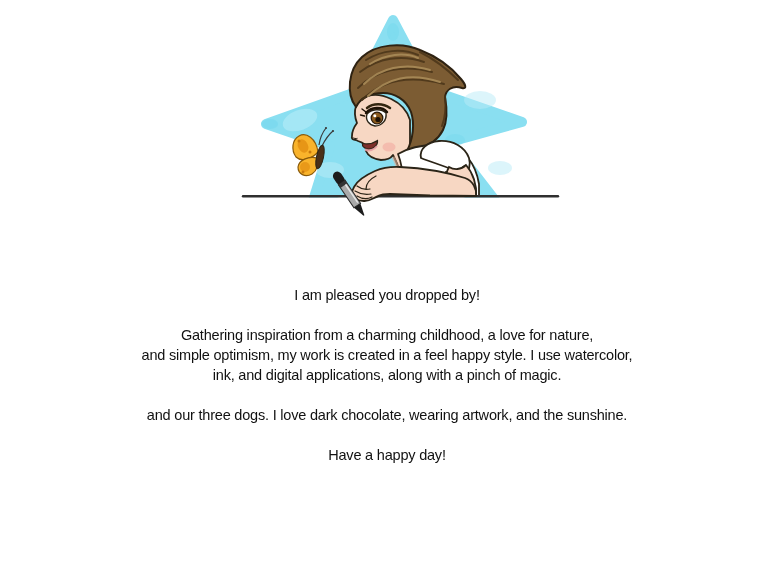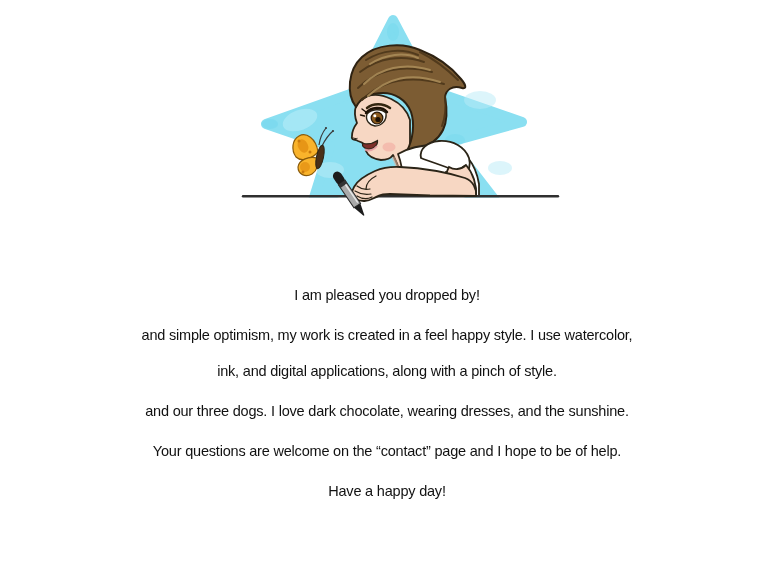--- a/index.html
+++ b/index.html
@@ -8,21 +8,21 @@
     font-family:"Liberation Sans", sans-serif;
   }
   .illustration{position:absolute;top:0;left:0;width:774px;height:235px;}
   .bio{
     position:absolute;top:265px;left:0;width:774px;
     text-align:center;color:#111111;
     font-size:14.5px;line-height:20px;letter-spacing:-0.2px;
   }
   .bio p{margin:0 0 20px 0;}
   .bio p:last-child{margin-bottom:0;}
-  .bio .line{white-space:nowrap;margin-top:16px;}
+  .bio .line{white-space:nowrap;}
 </style>
 </head>
 <body>
 
 <div class="illustration">
 <svg width="774" height="235" viewBox="0 0 774 235" xmlns="http://www.w3.org/2000/svg">
 
   <g>
     <polygon points="393,20 430,90 522,122 450,142 498,204 393,167 312,204 330,146 266,124 356,92" fill="#8ADFF1" stroke="#8ADFF1" stroke-width="10" stroke-linejoin="round"></polygon>
     <g>
@@ -126,28 +126,28 @@
 </svg>
 </div>
 
 <div class="bio">
   <p>
     </p>
     <div class="line">I am pleased you dropped by!</div>
   <p></p>
   <p>
     </p>
+    <div class="line">Gathering inspiration from a charming childhood, a love for nature,</div>
     <div class="line">and simple optimism, my work is created in a feel happy style. I use watercolor,</div>
-    <div class="line">ink, and digital applications, along with a pinch of style.</div>
+    <div class="line">ink, and digital applications, along with a pinch of magic.</div>
   <p></p>
   <p>
     </p>
-    <div class="line">and our three dogs. I love dark chocolate, wearing dresses, and the sunshine.</div>
+    <div class="line">and our three dogs. I love dark chocolate, wearing artwork, and the sunshine.</div>
   <p></p>
   <p>
     </p>
-    <div class="line">Your questions are welcome on the “contact” page and I hope to be of help.</div>
   <p></p>
   <p>
     </p>
     <div class="line">Have a happy day!</div>
   <p></p>
 </div>
 
 </body></html>

